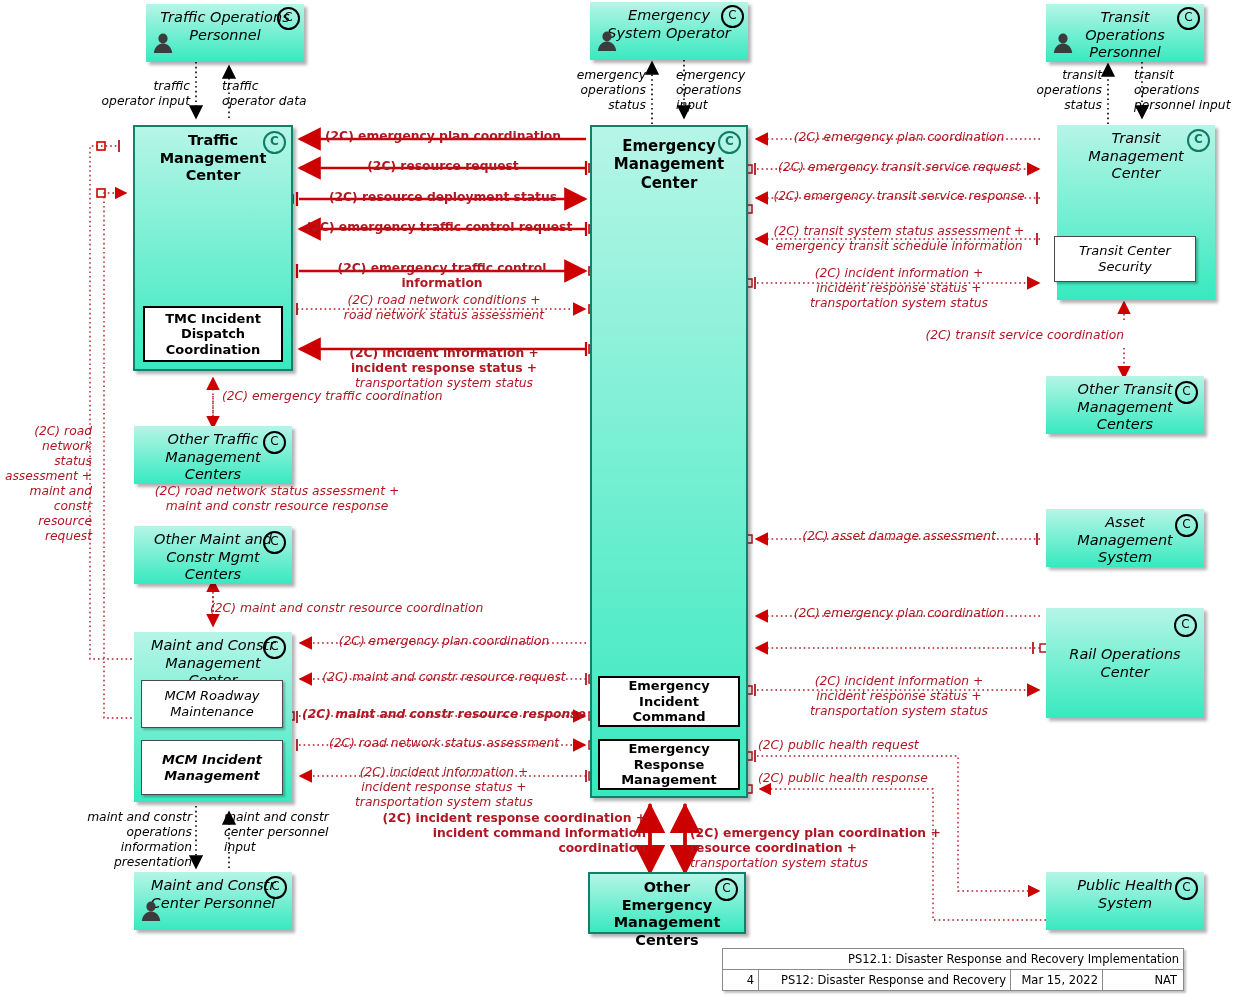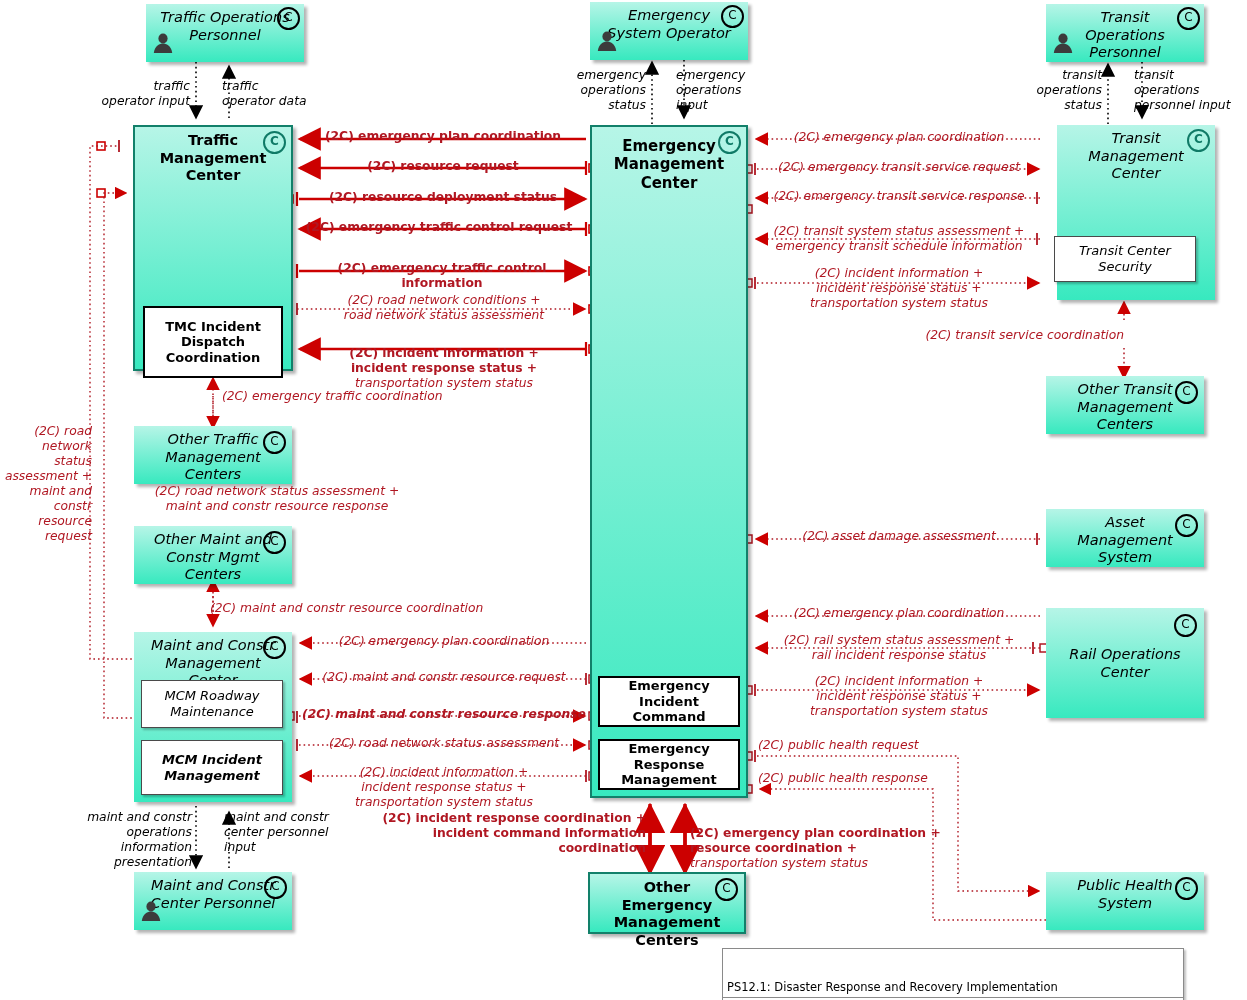--- a/index.html
+++ b/index.html
@@ -41,22 +41,22 @@
   .lbl.mixed b{font-weight:bold;font-style:normal;}
   .lbl.blk{color:#000;font-style:italic;}
   .lbl.lft{text-align:left;}
   .lbl.rgt{text-align:right;}
 
   
   #titleblock{position:absolute;left:722px;top:948px;width:460px;
      border:1px solid #8a8a8a;background:#fff;
      box-shadow:2px 2px 2px rgba(0,0,0,.25);}
   #titleblock .tbrow{display:flex;}
-  #titleblock .tbcell{font-size:11.5px;color:#000;text-align:left;
-     padding:3px 4px;box-sizing:border-box;border-right:1px solid #8a8a8a;margin-top:28px;}
+  #titleblock .tbcell{font-size:11.5px;color:#000;text-align:right;
+     padding:3px 4px;box-sizing:border-box;border-right:1px solid #8a8a8a;}
   #titleblock .tbcell:last-child{border-right:none;}
   #titleblock .tbtop{border-bottom:1px solid #8a8a8a;width:100%;}
 </style>
 </head>
 <body>
 
 <div id="stage">
 
   <svg id="wires" viewBox="0 0 1247 1000">
     <defs>
@@ -252,21 +252,21 @@
         <ellipse cx="11" cy="6.5" rx="4.6" ry="5" fill="#3c3c3c"></ellipse>
         <path d="M1.8 21 C2.6 13.5 8 11.4 11 11.4 C14 11.4 19.4 13.5 20.2 21 Z" fill="#3c3c3c"></path>
       </svg>
   </div>
 
   <div class="box bordered bold" style="left:133px;top:125px;width:160px;height:246px;">
     <div class="ttl">Traffic Management
 Center</div>
     <div class="cbadge teal" style="right:5px;top:4px;">C</div>
   </div>
-  <div class="sub thick" style="left:143px;top:306px;width:140px;height:72px;">
+  <div class="sub thick" style="left:143px;top:306px;width:140px;height:56px;">
     <span style="white-space:pre-line;">TMC Incident
 Dispatch
 Coordination</span>
   </div>
 
   <div class="box bordered bold" style="left:590px;top:125px;width:158px;height:673px;">
     <div class="ttl" style="font-size:15px;padding-top:10px;">Emergency
 Management
 Center</div>
     <div class="cbadge teal" style="right:5px;top:4px;">C</div>
@@ -422,22 +422,20 @@
   <div class="lbl" style="left:758px;top:224px;width:282px;">(2C) transit system status assessment +
 emergency transit schedule information</div>
   <div class="lbl" style="left:758px;top:266px;width:282px;">(2C) incident information +
 incident response status +
 transportation system status</div>
   <div class="lbl" style="left:860px;top:328px;width:264px;text-align:right;">(2C) transit service coordination</div>
 
   <div class="lbl" style="left:758px;top:529px;width:282px;">(2C) asset damage assessment</div>
 
   <div class="lbl" style="left:758px;top:606px;width:282px;">(2C) emergency plan coordination</div>
-  <div class="lbl" style="left:758px;top:633px;width:282px;">(2C) rail system status assessment +
-rail incident response status</div>
   <div class="lbl" style="left:758px;top:674px;width:282px;">(2C) incident information +
 incident response status +
 transportation system status</div>
 
   <div class="lbl lft" style="left:758px;top:738px;width:250px;">(2C) public health request</div>
   <div class="lbl lft" style="left:758px;top:771px;width:250px;">(2C) public health response</div>
 
   <div class="lbl bold rgt" style="left:344px;top:811px;width:302px;">(2C) incident response coordination +
 incident command information coordination</div>
   <div class="lbl mixed lft" style="left:690px;top:811px;width:300px;">

